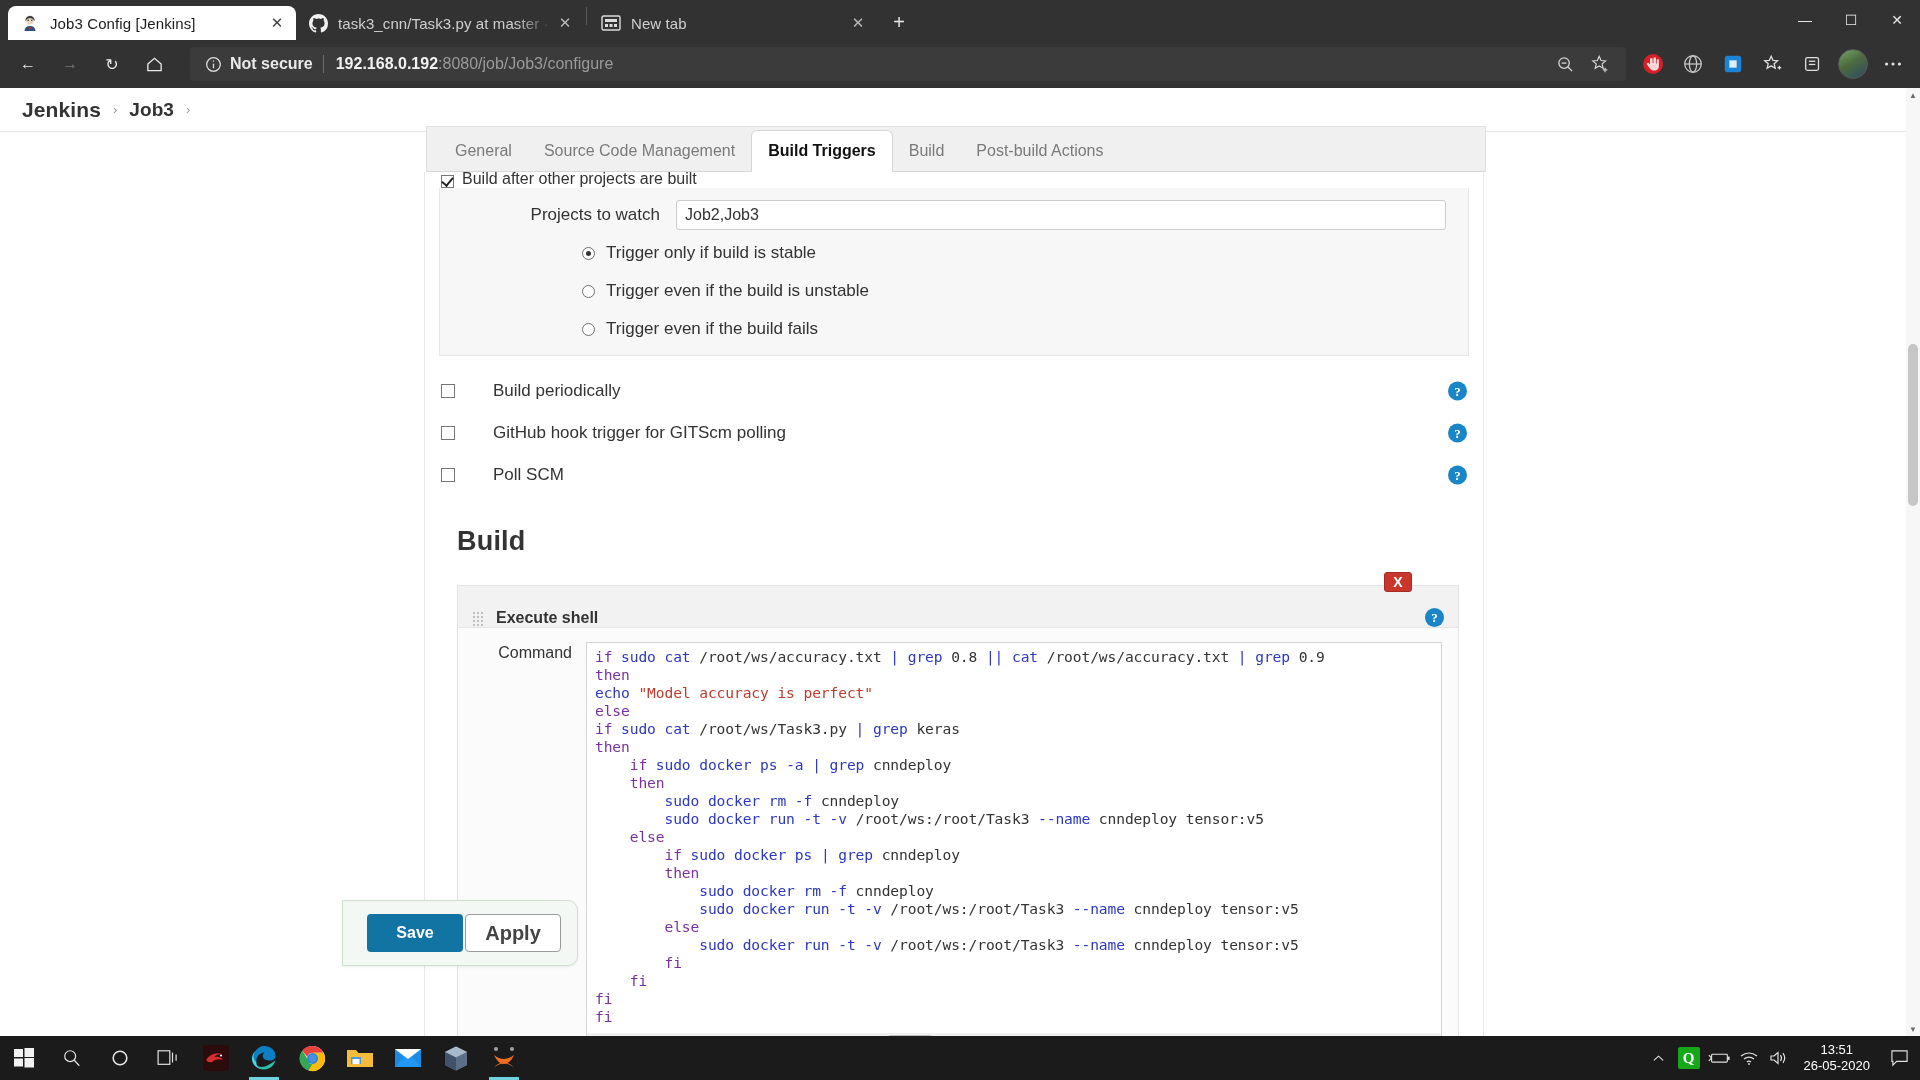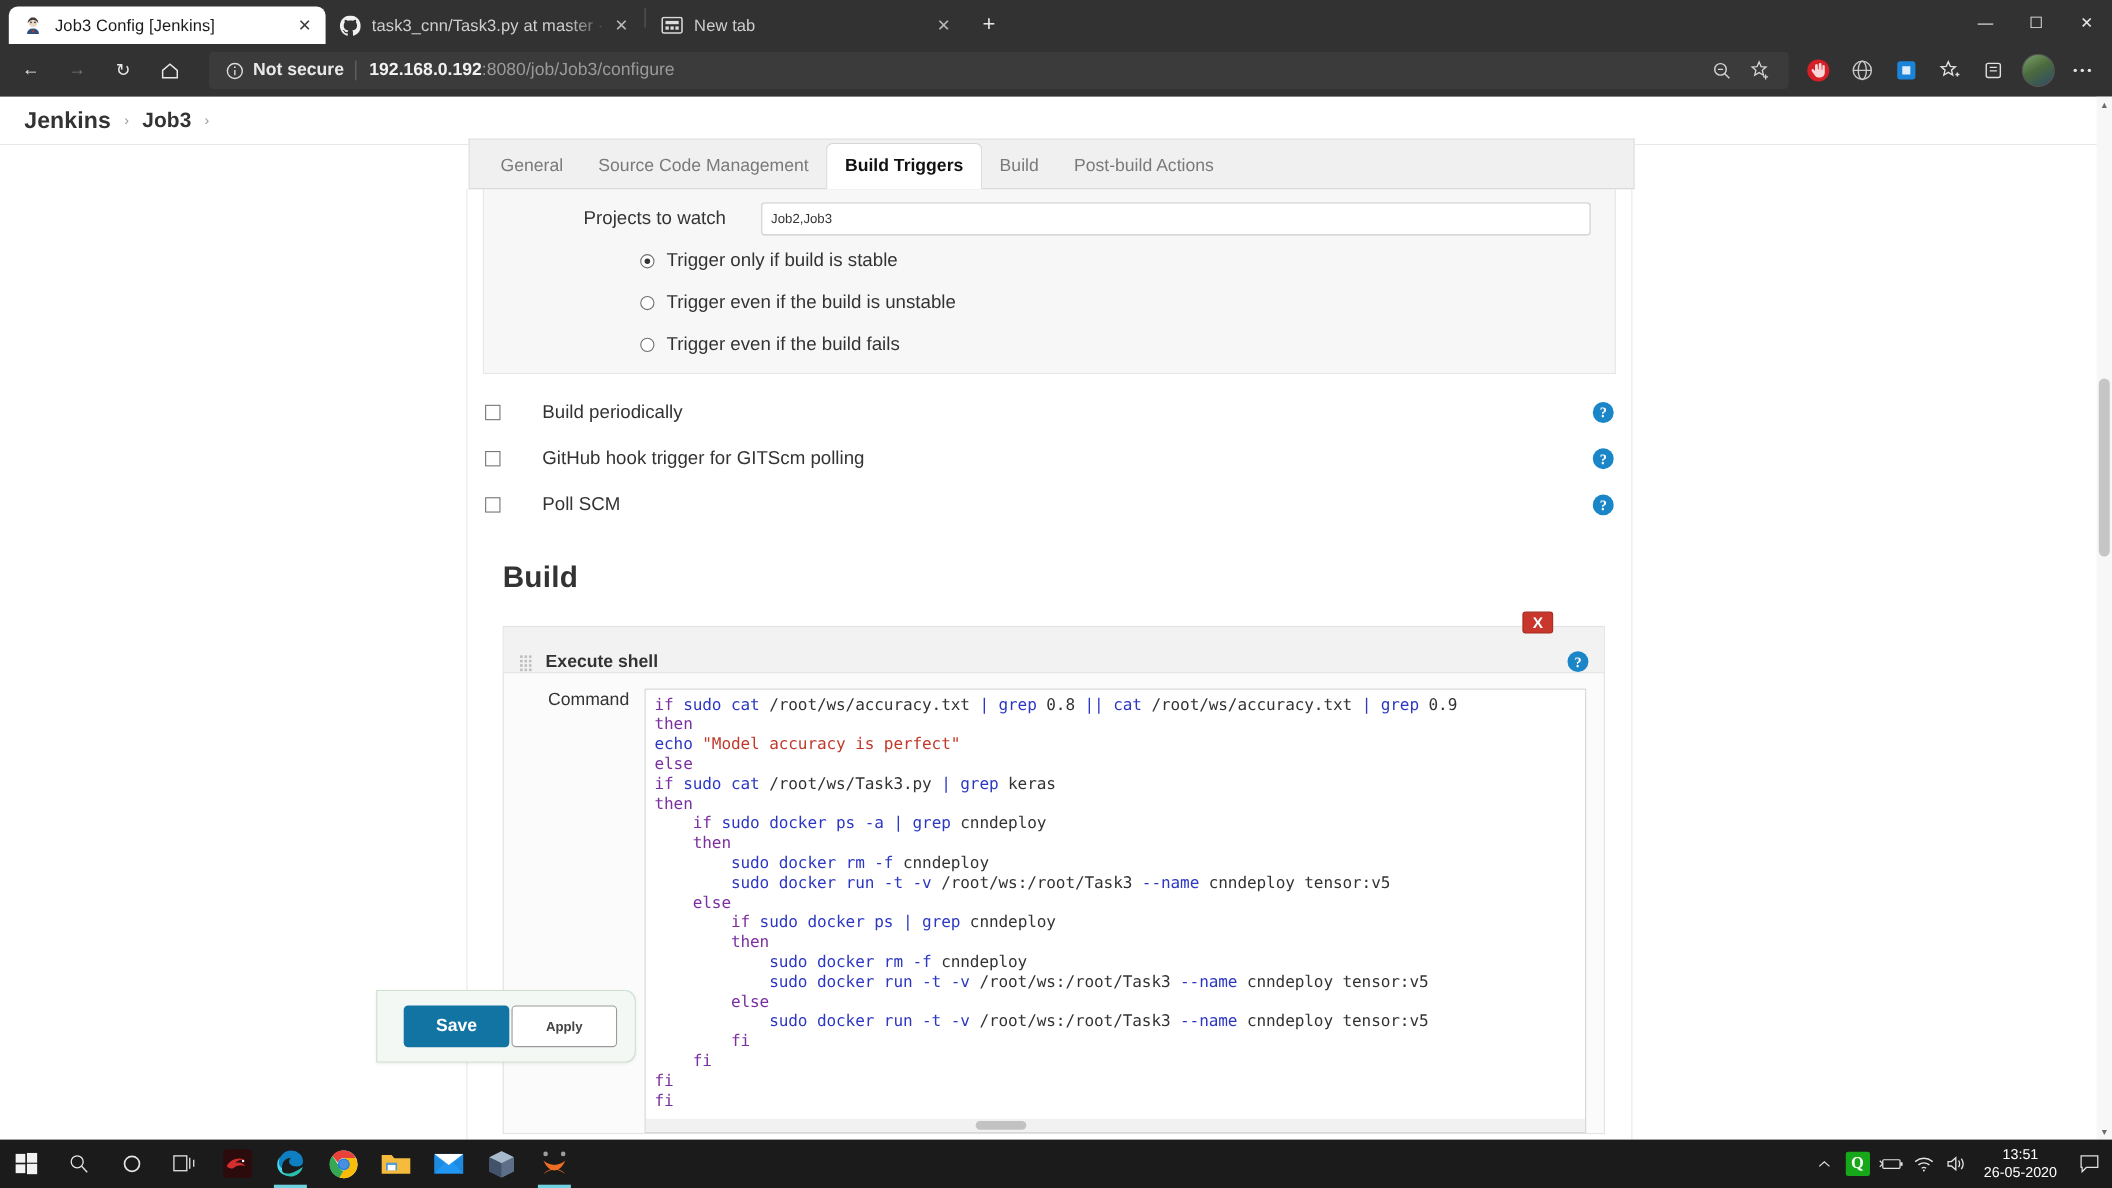--- a/index.html
+++ b/index.html
@@ -112,21 +112,21 @@
   .clip-label .cb.checked:after {
      content:''; position:absolute; left:2px; top:-1px; width:5px; height:9px;
      border:solid #222; border-width:0 2px 2px 0; transform:rotate(40deg);
   }
   .clip-label span { font-size:16px; color:#333; }
 
   .field-row { display:flex; align-items:center; padding: 12px 22px 4px 0; }
   .field-label { width: 236px; text-align:right; font-size:17px; color:#333; padding-right:16px; }
   .field-input {
      flex:1 1 auto; height: 30px; border:1px solid #ccc; border-radius:3px;
-     background:#fff; font-size:12px; color:#333; padding: 0 8px; display:flex; align-items:center;margin-left:16px;
+     background:#fff; font-size:16px; color:#333; padding: 0 8px; display:flex; align-items:center;
   }
 
   .radio-row { display:flex; align-items:center; padding: 9px 0 9px 142px; }
   .radio {
      width:13px; height:13px; border-radius:50%; border:1px solid #6f6f6f; background:#fff;
      margin-right:11px; position:relative; flex:0 0 13px;
   }
   .radio.on:after { content:''; position:absolute; left:3px; top:3px; width:5px; height:5px;
      border-radius:50%; background:#333; }
   .radio-row span { font-size:17px; color:#333; }
@@ -194,21 +194,21 @@
      position:absolute; left:342px; top:768px; width:236px; height:66px;
      background:#f4f8f4; border:1px solid #cfe0cf; border-radius:0 10px 10px 0;
      display:flex; align-items:center; gap:2px; padding-left:24px; z-index:60;
      box-shadow: 0 1px 3px rgba(0,0,0,.07);
   }
   .btn-save {
      width:96px; height:38px; background:#1274a3; color:#fff; font-size:16px; font-weight:700;
      border-radius:4px; display:flex; align-items:center; justify-content:center;
   }
   .btn-apply {
-     width:96px; height:38px; background:#fff; color:#444; font-size:12px; font-weight:700;
+     width:96px; height:38px; background:#fff; color:#444; font-size:20px; font-weight:700;
      border:1px solid #9a9a9a; border-radius:4px; display:flex; align-items:center; justify-content:center;
   }
 
   
   .pagescroll { position:absolute; right:0; top:88px; width:14px; height:948px; background:#f7f7f7; }
   .pagescroll .up, .pagescroll .down {
      height:14px; display:flex; align-items:center; justify-content:center; color:#6b6b6b; font-size:8px;}
   .pagescroll .down { position:absolute; bottom:0; width:14px; }
   .pagescroll .thumb { position:absolute; top:256px; left:2px; width:10px; height:162px;
      background:#c6c6c6; border-radius:5px; }
@@ -395,20 +395,24 @@
       <div class="tabbar">
         <div class="ctab">General</div>
         <div class="ctab">Source Code Management</div>
         <div class="ctab active">Build Triggers</div>
         <div class="ctab">Build</div>
         <div class="ctab">Post-build Actions</div>
       </div>
 
       <div class="form-body">
 
+        <div class="clip-label">
+          <span class="cb checked"></span>
+          <span>Build after other projects are built</span>
+        </div>
 
         <div class="trigger-block">
           <div class="field-row">
             <div class="field-label">Projects to watch</div>
             <div class="field-input">Job2,Job3</div>
           </div>
 
           <div class="radio-row">
             <span class="radio on"></span>
             <span>Trigger only if build is stable</span>

